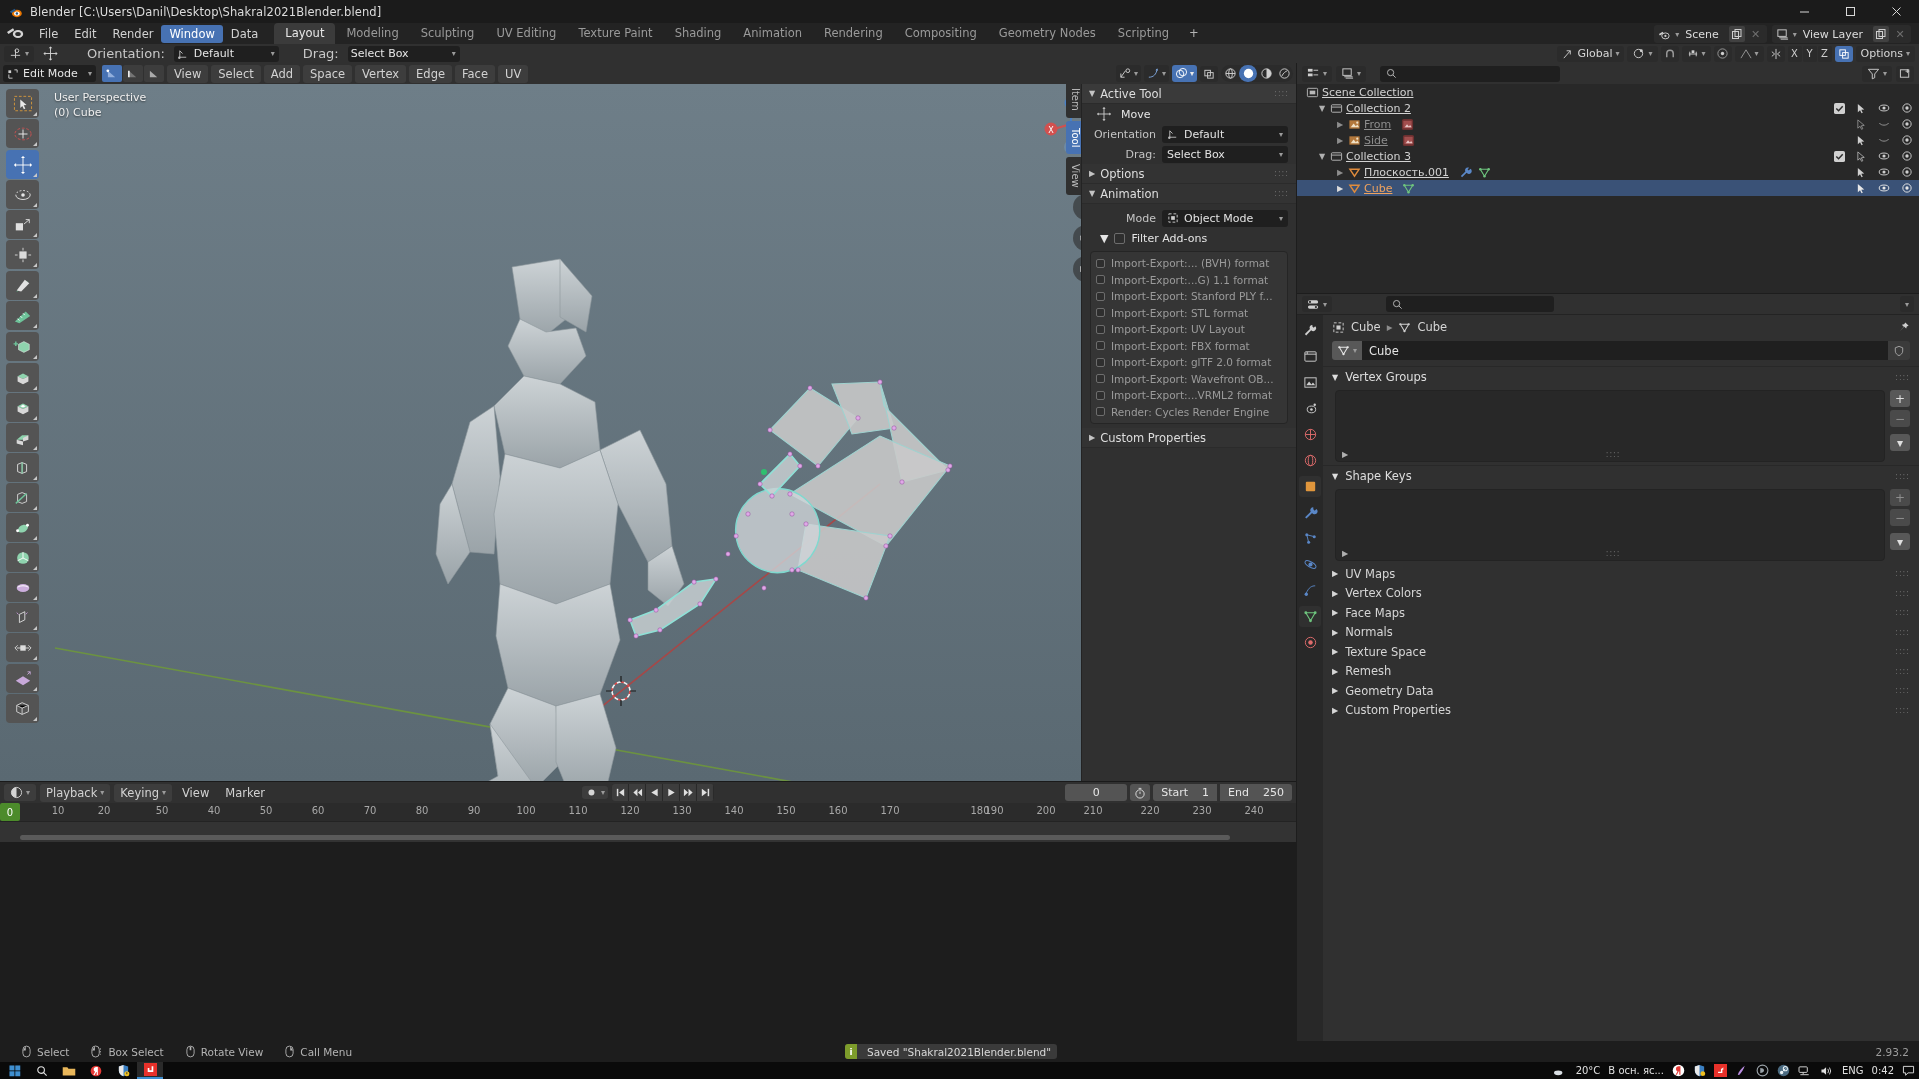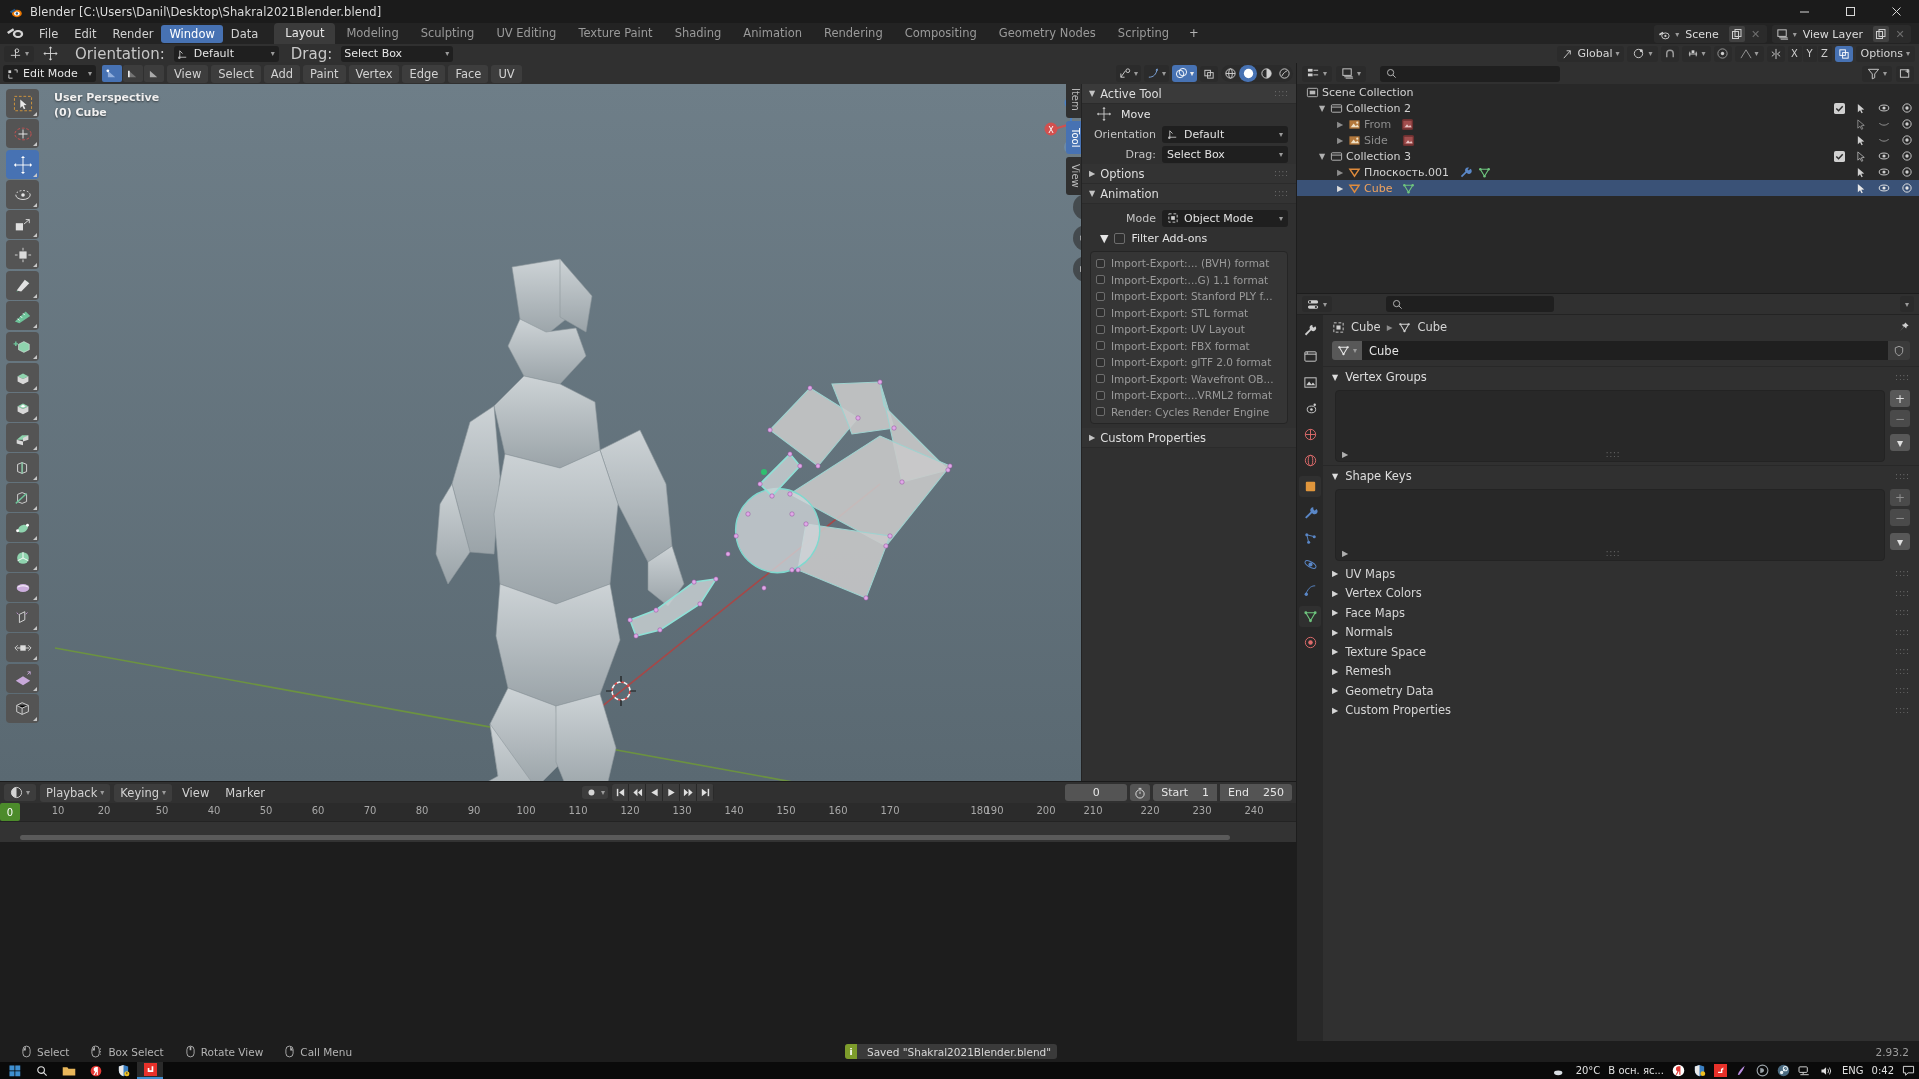--- a/index.html
+++ b/index.html
@@ -34,21 +34,21 @@
     display:flex;align-items:center;justify-content:center;}
   .dd .xbtn{ width:14px;height:16px; display:flex;align-items:center;justify-content:center;
     color:#6e6e6e; font-size:11px;}
 
   
   .toolrow{ position:absolute; left:0; top:44px; width:1919px; height:19px; background:#303030;
     display:flex; align-items:center; gap:4px; padding:0 4px;}
   .tbtn{ height:16px; display:flex;align-items:center; gap:3px; background:#2b2b2b; border-radius:3px;
     padding:0 5px; font-size:11px; color:#d6d6d6;}
   .tbtn.flat{ background:transparent;}
-  .tr-lbl{ font-size:15px; color:#c8c8c8; margin:0 5px 0 8px;}
+  .tr-lbl{ font-size:13px; color:#c8c8c8; margin:0 5px 0 20px;}
   .sel-field{ background:#1f1f1f; border-radius:3px; height:16px; min-width:100px; display:flex;
     align-items:center; justify-content:space-between; padding:0 4px 0 3px; font-size:11px;}
   .chev{ font-size:8px; color:#9b9b9b; }
   .right-tools{ position:absolute; right:4px; top:1px; height:17px; display:flex; align-items:center; gap:3px;}
   .xyz{ display:flex; gap:1px;}
   .xyzb{ width:14px;height:16px;background:#2b2b2b;border-radius:2px;display:flex;
     align-items:center;justify-content:center; font-size:10px; color:#cfcfcf;}
   .iconbtn{ width:18px;height:16px; background:#2b2b2b; border-radius:3px;
     display:flex;align-items:center;justify-content:center;}
   .iconbtn.on{ background:#4772b3;}
@@ -66,21 +66,21 @@
   .vmenu{ padding:2px 7px; font-size:11.5px; color:#d2d2d2; background:#3d3d3d; border-radius:3px;}
   .vp-right{ position:absolute; right:3px; top:2px; display:flex; align-items:center; gap:3px;}
   .grp{ display:flex; align-items:center; background:#2b2b2b; border-radius:3px; height:17px; padding:0 3px; gap:2px;}
   .shademodes{ display:flex; background:#2b2b2b; border-radius:9px; height:17px; align-items:center;}
   .shb{ width:18px;height:17px; border-radius:9px; display:flex;align-items:center;justify-content:center;}
   .shb.on{ background:#4772b3;}
 
   .vp-canvas{ position:absolute; left:0; top:21px; width:1296px; height:697px;
     background:linear-gradient(#6b7b85,#5d6b74);}
   .vp-info{ position:absolute; left:54px; top:27px; font-size:11px; color:#f0f0f0;
-    text-shadow:0 1px 2px rgba(0,0,0,.55); line-height:15px; z-index:4;font-weight:bold;}
+    text-shadow:0 1px 2px rgba(0,0,0,.55); line-height:15px; z-index:4;}
 
   
   .toolshelf{ position:absolute; left:6px; top:26px; width:34px; display:flex; flex-direction:column;
     gap:2px; z-index:5;}
   .tsgrp{ display:flex; flex-direction:column; gap:1px; background:rgba(40,40,40,.0); }
   .tsb{ width:33px;height:29px; background:#545454; border-radius:4px; position:relative;
     display:flex;align-items:center;justify-content:center;}
   .tsb.on{ background:#4772b3;}
   .tsb .corner{ position:absolute; right:2px; bottom:2px; width:0;height:0;
     border-left:4px solid transparent; border-bottom:4px solid #c8c8c8;}
@@ -139,21 +139,21 @@
   
   .outliner{ position:absolute; left:1297px; top:63px; width:622px; height:230px; background:#282828;}
   .ol-hdr{ height:21px; background:#303030; display:flex; align-items:center; gap:4px; padding:0 5px;}
   .searchbox{ background:#1f1f1f; border-radius:3px; height:16px; flex:0 0 180px; display:flex;
     align-items:center; gap:5px; padding:0 6px; margin-left:10px;}
   .ol-body{ position:absolute; top:21px; left:0; right:0; bottom:0; overflow:hidden;}
   .olrow{ display:flex; align-items:center; height:16px; font-size:11px; color:#d2d2d2; position:relative;
     padding-left:6px;}
   .olrow.sel{ background:#3a5277;}
   .ol-ico{ width:14px; height:14px; display:flex;align-items:center;justify-content:center; flex:none;}
-  .ol-name{ margin-left:3px; white-space:nowrap;}
+  .ol-name{ margin-left:3px; white-space:nowrap;text-decoration:underline;}
   .ol-name.dim{ color:#8d8d8d;}
   .ol-name.orange{ color:#f0a35e;}
   .olright{ position:absolute; right:6px; display:flex; gap:11px; align-items:center;}
 
   
   .props{ position:absolute; left:1297px; top:294px; width:622px; height:747px; background:#303030;}
   .pr-hdr{ height:21px; background:#303030; display:flex; align-items:center; gap:6px; padding:0 5px;
     border-bottom:1px solid #232323;}
   .pr-tabs{ position:absolute; left:0; top:21px; width:26px; bottom:0; background:#282828;
     display:flex; flex-direction:column; align-items:center; padding-top:5px; gap:5px;}
@@ -421,21 +421,21 @@
           </span>
       <span class="smb">
             <svg width="12" height="12" viewBox="0 0 13 13">
               <path d="M2 10V3l8 7z" fill="#d8d8d8" opacity=".7"></path>
             </svg>
           </span>
     </div>
     <span class="vmenu">View</span>
     <span class="vmenu">Select</span>
     <span class="vmenu">Add</span>
-    <span class="vmenu">Paint</span>
+    <span class="vmenu">Space</span>
     <span class="vmenu">Vertex</span>
     <span class="vmenu">Edge</span>
     <span class="vmenu">Face</span>
     <span class="vmenu">UV</span>
 
     <div class="vp-right">
       <span class="grp">
         <svg width="13" height="13" viewBox="0 0 14 14">
               <path d="M2 11L7 4M2 11l0-4M2 11l4 0" stroke="#cfcfcf" fill="none"></path>
               <circle cx="9.5" cy="4" r="2" fill="none" stroke="#cfcfcf"></circle>

